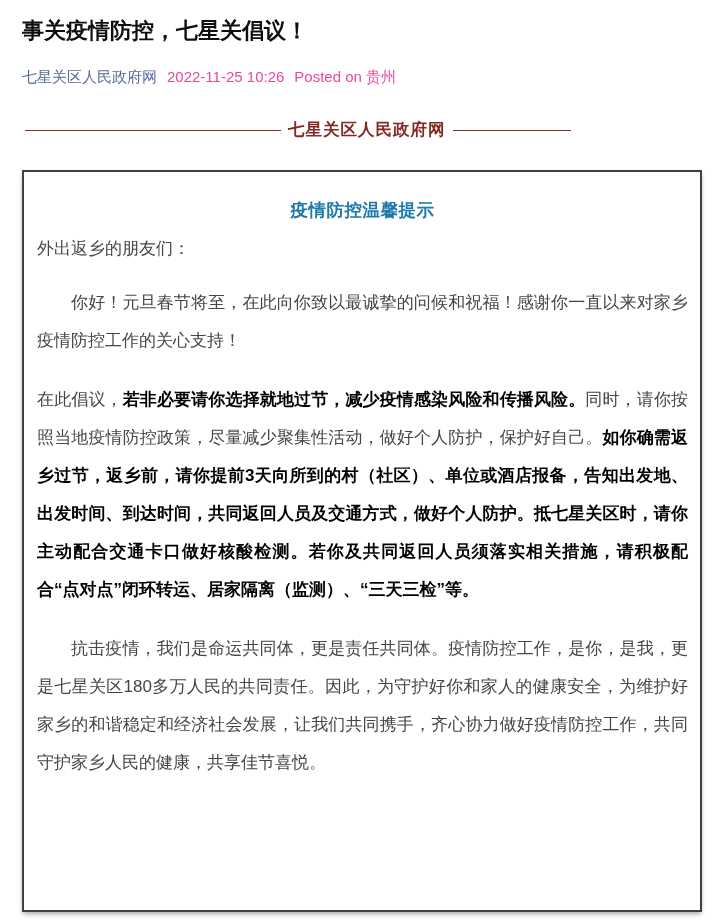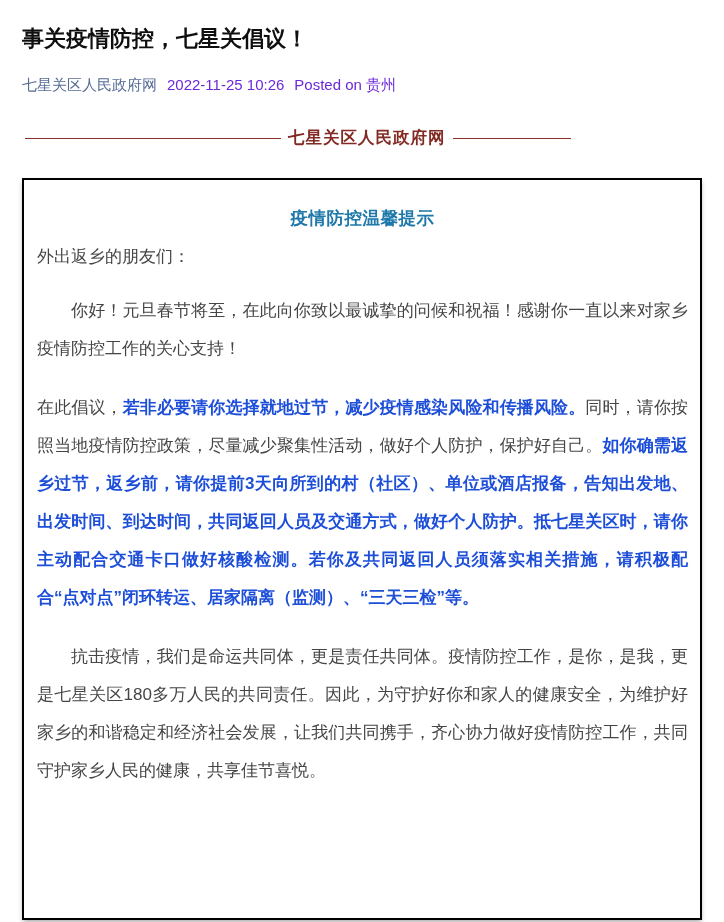--- a/index.html
+++ b/index.html
@@ -7,21 +7,21 @@
   body {
     width: 724px;
     height: 922px;
     font-family: "Liberation Sans", "DejaVu Sans", sans-serif;
     overflow: hidden;
   }
   .page {
     width: 724px;
     height: 740px;
     background: #ffffff;
-    padding-top: 24px;
+    padding-top: 16px;
   }
   
   .article-title {
     margin: 0 22px;
     font-size: 22px;
     line-height: 30px;
     font-weight: bold;
     color: #0f0f0f;
   }
   .byline {
@@ -31,21 +31,21 @@
     display: flex;
     align-items: baseline;
     gap: 10px;
     white-space: nowrap;
   }
   .account-link {
     color: #576b95;
     text-decoration: none;
     cursor: pointer;
   }
-  .byline-meta { color: #6d28d9; }
+  .byline-meta { color: #ec4899; }
   
   .divider {
     margin-top: 33px;
     height: 20px;
     display: flex;
     align-items: center;
     padding-left: 25px;
   }
   .divider .line {
     height: 0;
@@ -60,21 +60,21 @@
     padding: 0 7px;
     letter-spacing: 1px;
     white-space: nowrap;
   }
   
   .notice-box {
     margin: 30px 0 0 22px;
     width: 680px;
     height: 742px;
     background: #ffffff;
-    border: 2px solid #000000;
+    border: 2px solid #404040;
     box-shadow: 0 3px 5px -1px rgba(0,0,0,0.35);
     padding: 26px 12px 0 13px;
     overflow: hidden;
   }
   .notice-heading {
     text-align: center;
     color: #1e78aa;
     font-weight: bold;
     font-size: 17.5px;
     line-height: 24px;
@@ -88,21 +88,21 @@
   }
   p.body-para {
     margin-top: 21px;
     font-size: 17px;
     line-height: 38px;
     color: #454545;
     text-align: justify;
   }
   p.indent { text-indent: 2em; }
   .red-strong {
-    color: #1d4ed8;
+    color: #000000;
     font-weight: bold;
   }
 </style>
 </head>
 <body>
 
 <div class="page">
 
   <h1 class="article-title">事关疫情防控，七星关倡议！</h1>
 

